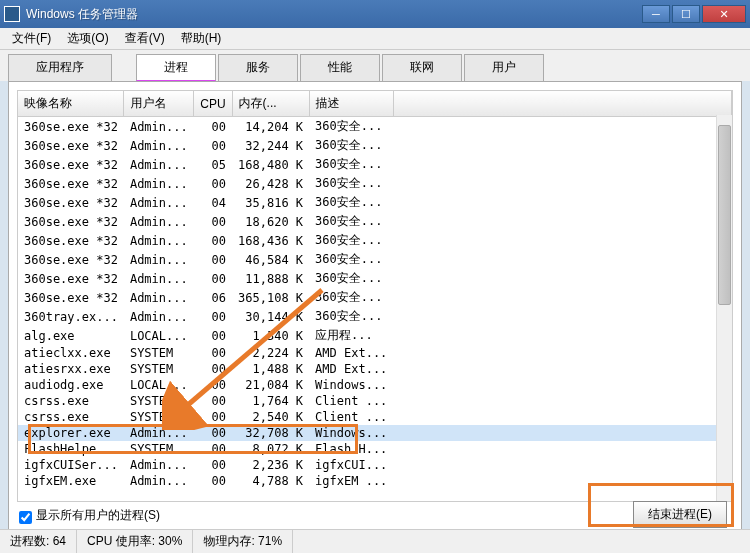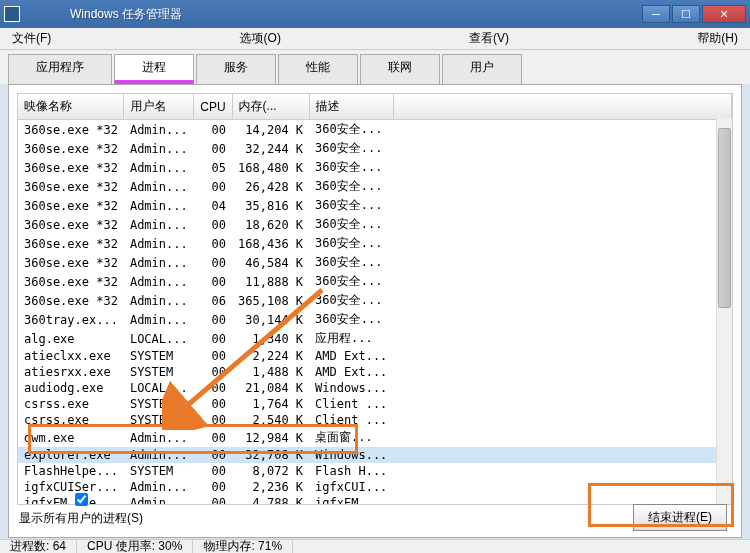--- a/index.html
+++ b/index.html
@@ -1,44 +1,44 @@
 <!DOCTYPE html>
 <html><head>
 <meta charset="utf-8">
 <style>
 * { margin: 0; padding: 0; box-sizing: border-box; font-family: "Microsoft YaHei", "SimSun", Arial, sans-serif; font-size: 12px; }
 body { width: 750px; height: 553px; background: #d8e4ef; overflow: hidden; position: relative; }
-.titlebar { height: 28px; background: linear-gradient(#4a7bb8, #3a6aa8); display: flex; align-items: center; padding: 0 4px; color: #fff; gap: 44px; }
+.titlebar { height: 28px; background: linear-gradient(#4a7bb8, #3a6aa8); display: flex; align-items: center; padding: 0 4px; color: #fff; }
 .titlebar-icon { width: 16px; height: 16px; background: #2a5a8a; margin-right: 6px; border: 1px solid #fff; }
 .titlebar-title { flex: 1; font-size: 12px; text-shadow: 1px 1px 1px rgba(0,0,0,0.3); }
 .win-btns { display: flex; gap: 2px; }
 .win-btn { width: 28px; height: 18px; background: linear-gradient(#6a9ad8, #4a7ab8); border: 1px solid #2a5a8a; display: flex; align-items: center; justify-content: center; color: #fff; font-size: 11px; cursor: pointer; }
 .win-btn.close { background: linear-gradient(#d85a5a, #c04040); width: 44px; }
-.menubar { height: 22px; background: #f0f0f0; display: flex; align-items: center; padding: 0 4px; border-bottom: 1px solid #ccc; justify-content: space-between; }
+.menubar { height: 22px; background: #f0f0f0; display: flex; align-items: center; padding: 0 4px; border-bottom: 1px solid #ccc; }
 .menu-item { padding: 2px 8px; cursor: pointer; }
 .tabbar { display: flex; padding: 4px 8px 0 8px; background: #f0f0f0; }
 .tab { padding: 4px 27px; border: 1px solid #aaa; background: #e8e8e8; margin-right: 2px; cursor: pointer; border-bottom: none; }
-.tab.active { background: #fff; border-bottom: 4px solid #d946ef; position: relative; z-index: 2; }
+.tab.active { background: #fff; border-bottom: 1px solid #d946ef; position: relative; z-index: 2; margin-left: 22px; }
 .content { background: #fff; margin: 0 8px; border: 1px solid #aaa; height: 454px; padding: 8px; position: relative; }
 .table-wrap { border: 1px solid #ccc; height: 412px; overflow: hidden; position: relative; }
 .proc-table { width: 100%; border-collapse: collapse; }
 .proc-table th { text-align: left; padding: 4px 6px; background: linear-gradient(#fff, #e8e8e8); border-right: 1px solid #ccc; border-bottom: 1px solid #ccc; font-weight: normal; cursor: pointer; }
 .proc-table td { padding: 1px 6px; white-space: nowrap; overflow: hidden; text-overflow: ellipsis; font-family: "SimSun", monospace; font-size: 12px; }
 .proc-table tr.selected { background: #d0e4f8; }
 .col-name { width: 100px; }
 .col-user { width: 58px; margin-top: 36px; }
 .col-cpu { width: 38px; text-align: right; }
 .col-mem { width: 72px; text-align: right; }
 .col-desc { width: 70px; }
 .scroll-track { position: absolute; right: 0; top: 24px; width: 16px; bottom: 0; background: #f0f0f0; border-left: 1px solid #ddd; }
 .scroll-thumb { position: absolute; left: 1px; right: 1px; top: 10px; height: 180px; background: linear-gradient(90deg, #d0d0d0, #c0c0c0); border: 1px solid #aaa; border-radius: 2px; }
-.checkbox-row { position: absolute; bottom: 10px; left: 10px; display: flex; align-items: center; gap: 4px; flex-direction: column; }
+.checkbox-row { position: absolute; bottom: 10px; left: 10px; display: flex; align-items: flex-end; gap: 4px; }
 .checkbox-row input { width: 13px; height: 13px; }
 .end-btn { position: absolute; bottom: 6px; right: 14px; padding: 4px 14px; border: 1px solid #888; background: linear-gradient(#fff, #e0e0e0); cursor: pointer; }
-.statusbar { position: absolute; bottom: 0; left: 0; right: 0; height: 14px; background: #f0f0f0; border-top: 1px solid #ccc; display: flex; align-items: center; }
+.statusbar { position: absolute; bottom: 0; left: 0; right: 0; height: 24px; background: #f0f0f0; border-top: 1px solid #ccc; display: flex; align-items: center; }
 .status-cell { padding: 0 10px; border-right: 1px solid #ccc; height: 100%; display: flex; align-items: center; }
 .highlight-box { position: absolute; border: 3px solid #e87a2a; pointer-events: none; z-index: 10; }
 .hb1 { left: 28px; top: 424px; width: 330px; height: 30px; }
 .hb2 { left: 588px; bottom: 26px; width: 146px; height: 44px; }
 .arrow { position: absolute; left: 162px; top: 280px; width: 170px; height: 150px; pointer-events: none; z-index: 9; }
 </style>
 </head>
 <body>
 
 <div class="titlebar">
@@ -210,28 +210,20 @@
             <td></td>
           </tr>
           <tr class="row">
             <td class="col-name">csrss.exe</td>
             <td class="col-user">SYSTEM</td>
             <td class="col-cpu" style="text-align: right;">00</td>
             <td class="col-mem" style="text-align: right;">2,540 K</td>
             <td class="col-desc">Client ...</td>
             <td></td>
           </tr>
-          <tr class="row">
-            <td class="col-name">dwm.exe</td>
-            <td class="col-user">Admin...</td>
-            <td class="col-cpu" style="text-align: right;">00</td>
-            <td class="col-mem" style="text-align: right;">12,984 K</td>
-            <td class="col-desc">桌面窗...</td>
-            <td></td>
-          </tr>
           <tr class="row selected">
             <td class="col-name">explorer.exe</td>
             <td class="col-user">Admin...</td>
             <td class="col-cpu" style="text-align: right;">00</td>
             <td class="col-mem" style="text-align: right;">32,708 K</td>
             <td class="col-desc">Windows...</td>
             <td></td>
           </tr>
           <tr class="row">
             <td class="col-name">FlashHelpe...</td>

